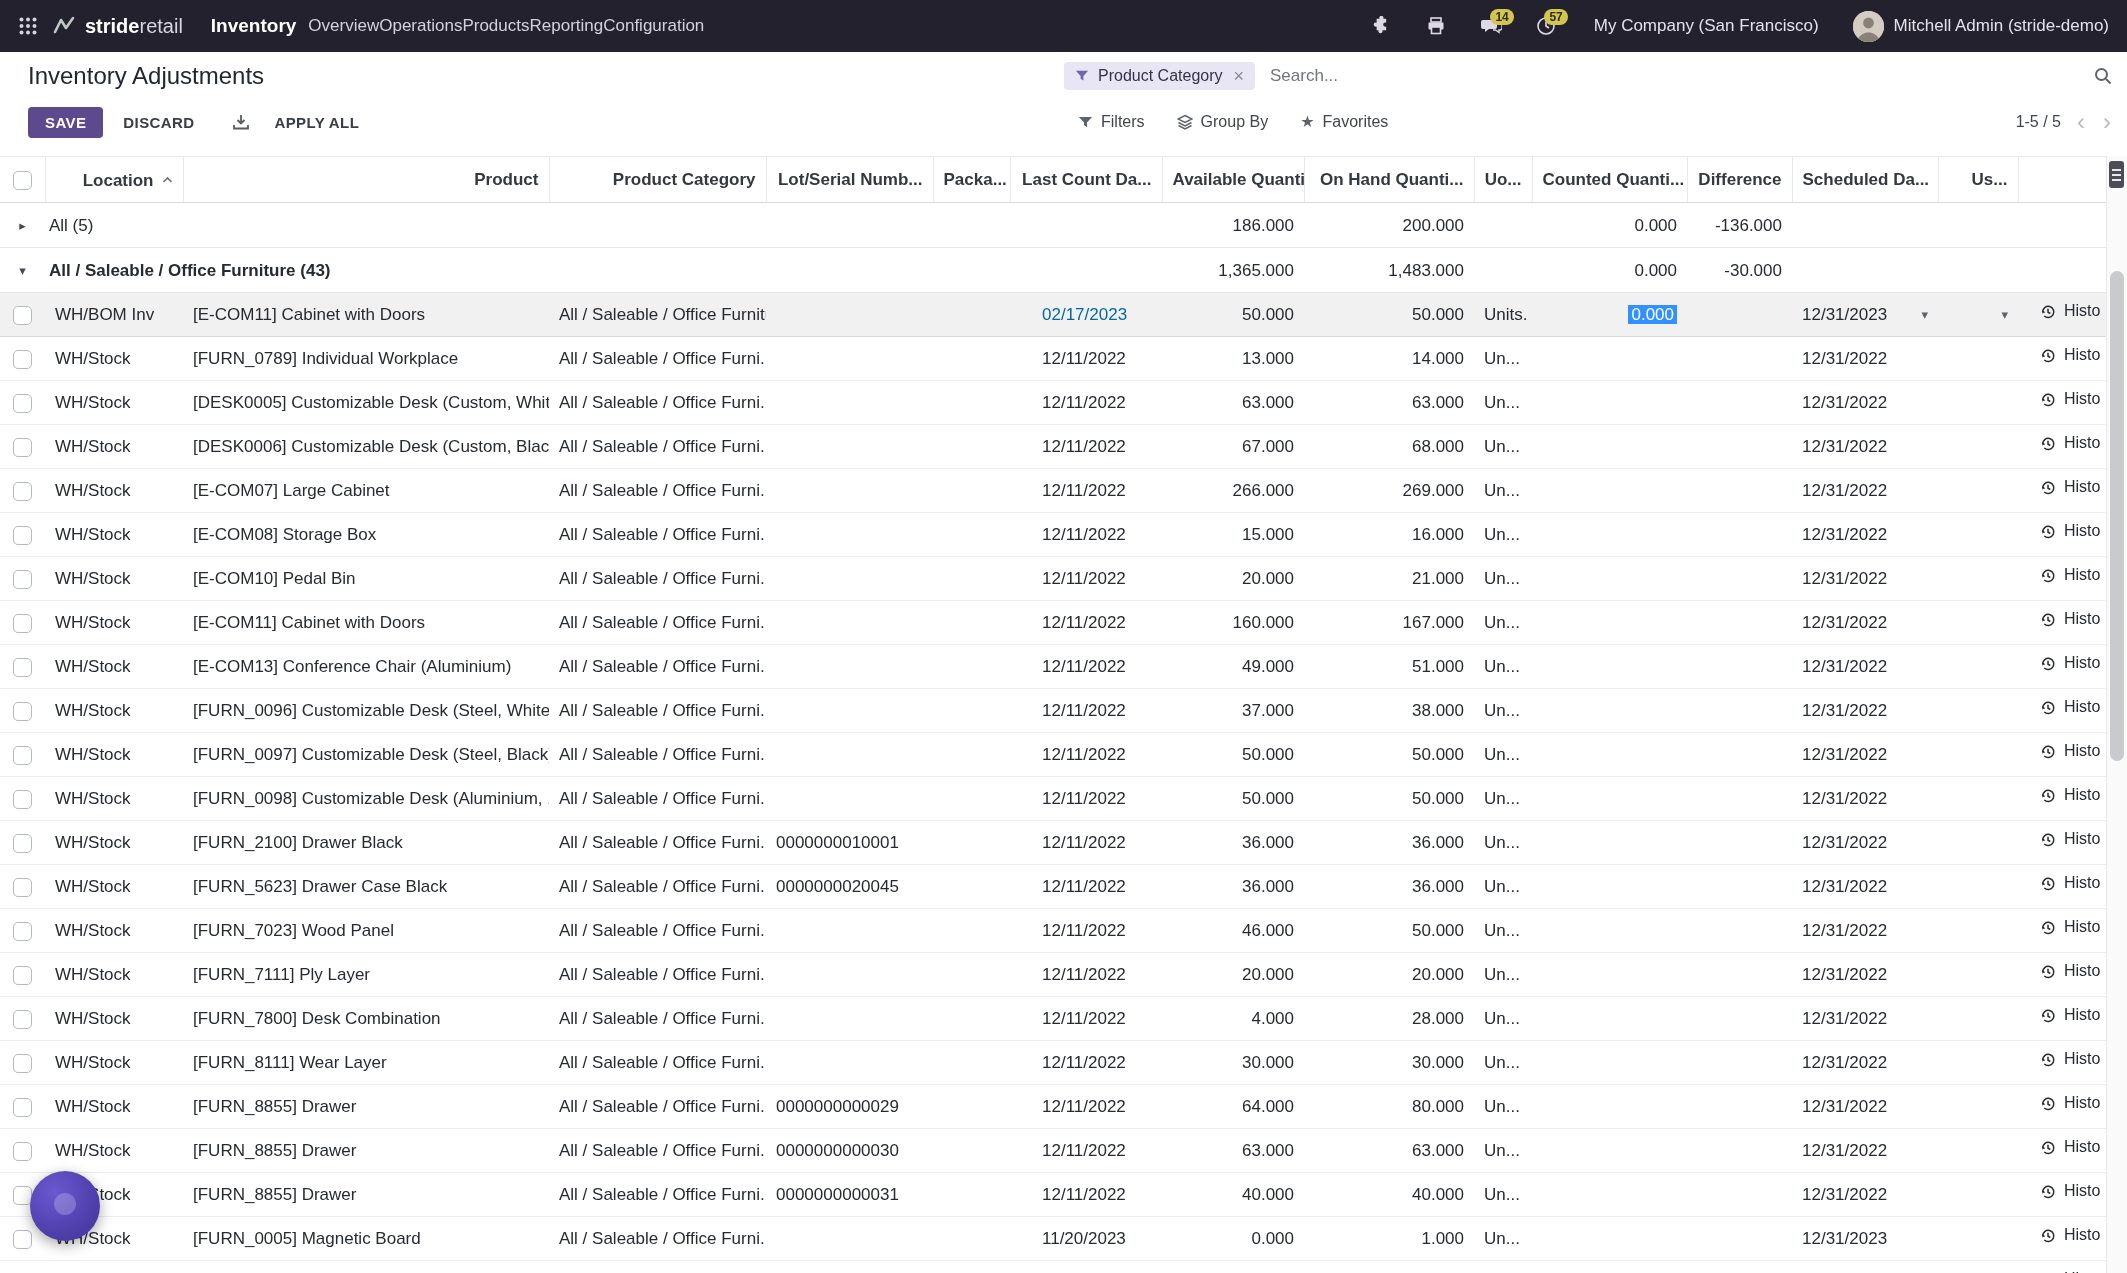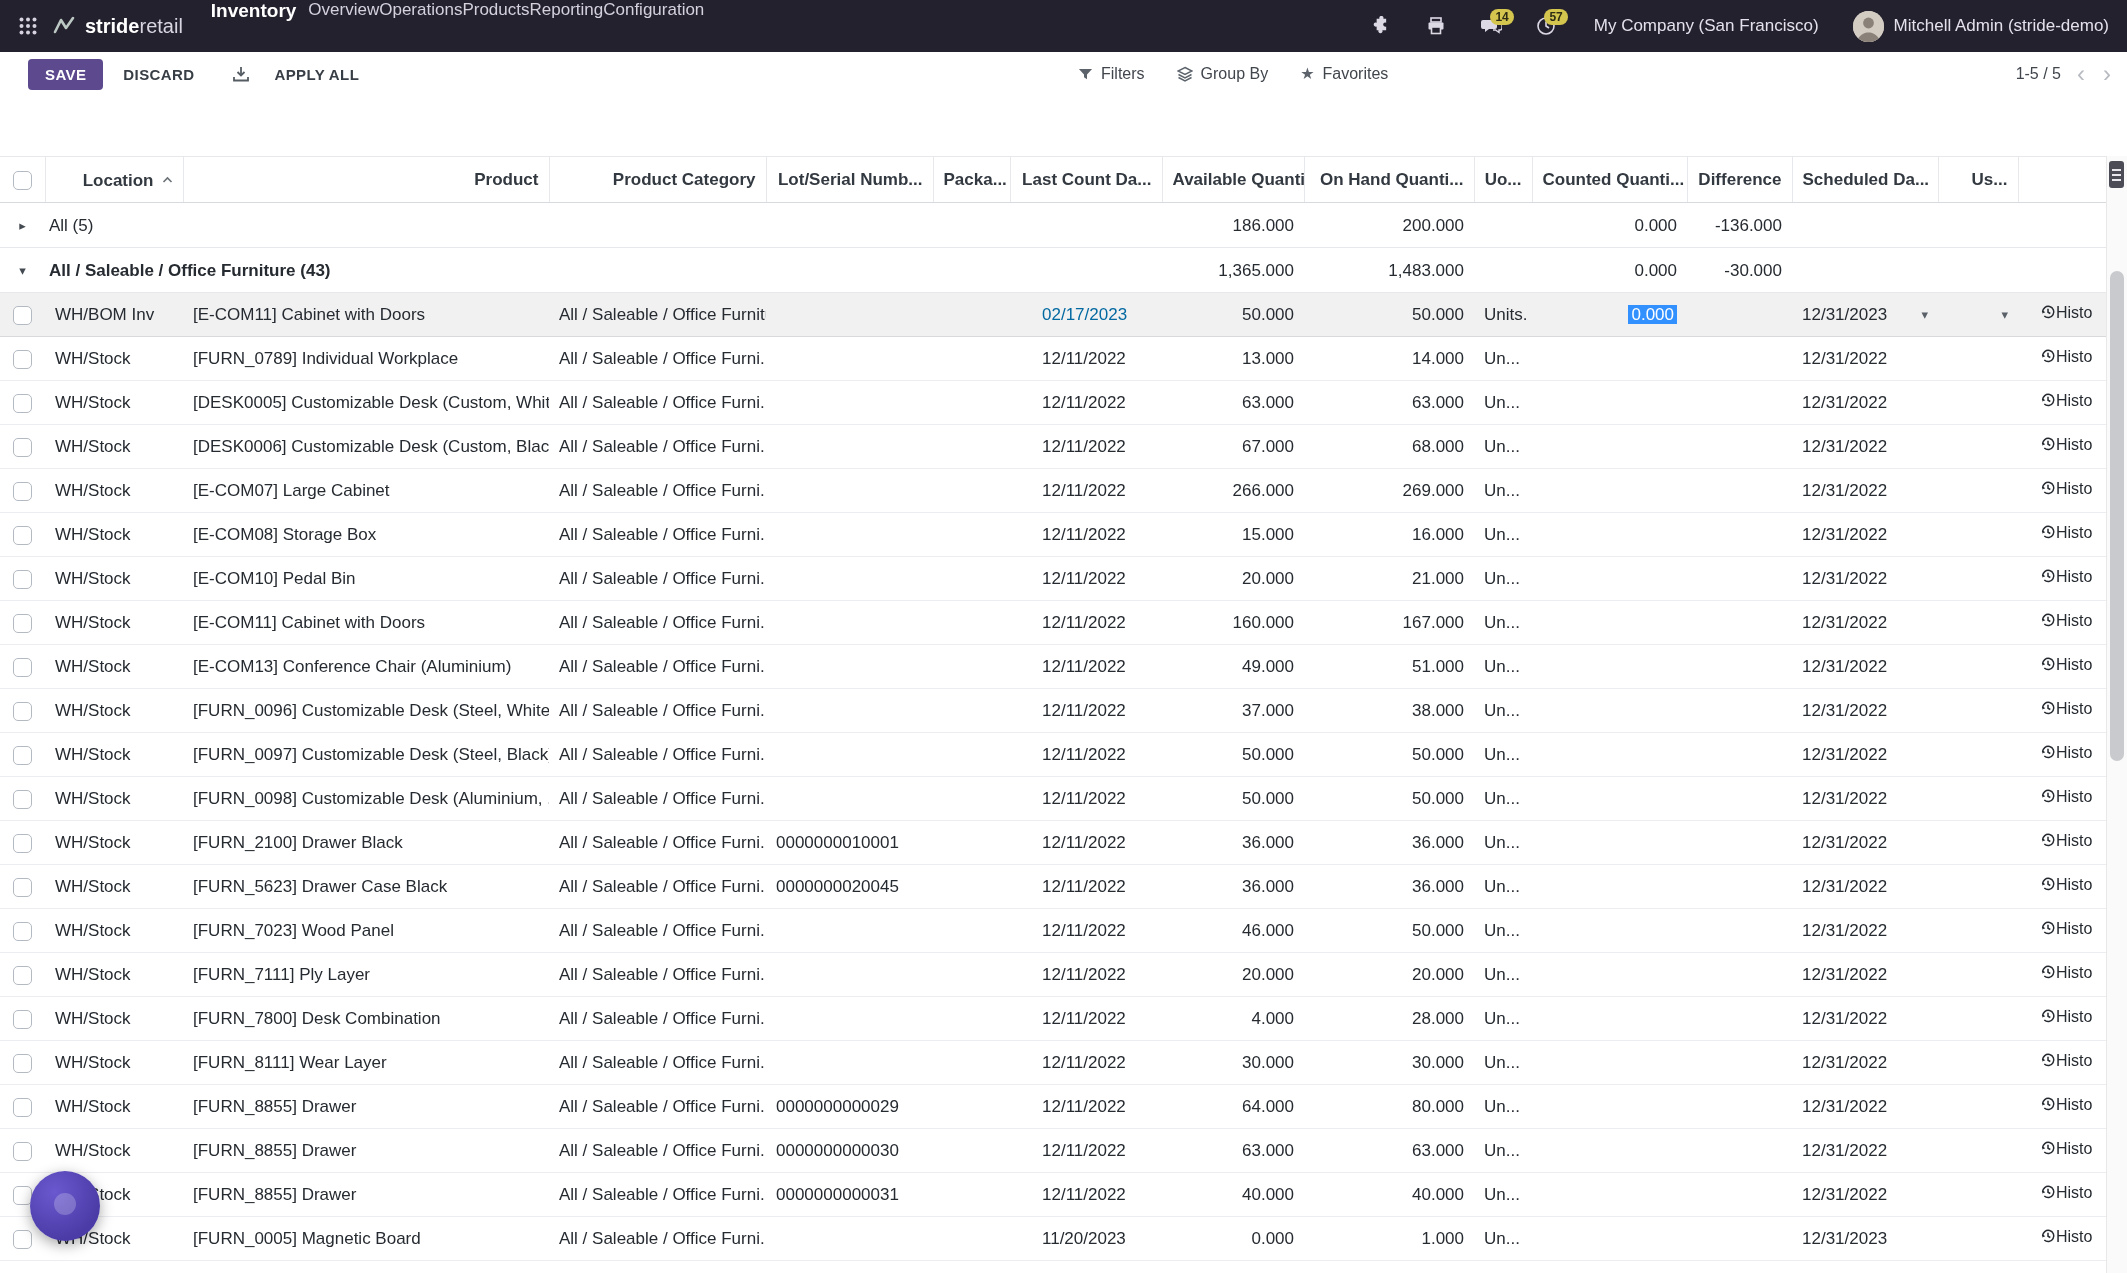--- a/index.html
+++ b/index.html
@@ -1,21 +1,21 @@
 <!DOCTYPE html>
 <html style="--navbar-bg: #24212e; --primary: #5c498e; --selection: #3390ff; --badge-bg: #d3c54d; --facet-bg: #e8e5f4; --launcher: #4a3ba6;"><head>
 <meta charset="utf-8">
 <style>
   *{box-sizing:border-box;margin:0;padding:0}
   html,body{width:2127px;height:1273px;overflow:hidden}
   body{font-family:"Liberation Sans",sans-serif;background:#fff}
   .page{position:relative;width:2127px;height:1273px;overflow:hidden;background:#fff}
 
   
-  .navbar{height:52px;background:var(--navbar-bg,#24212e);display:flex;padding:0 18px;color:#e7e5ef}
+  .navbar{height:52px;background:var(--navbar-bg,#24212e);display:flex;align-items:center;padding:0 18px;color:#e7e5ef}
   .nav-ic{background:none;border:none;cursor:pointer;display:inline-flex;align-items:center;color:#d6d3df}
   .brand{display:flex;align-items:center;gap:9px;margin-left:14px;font-size:20px;cursor:pointer}
   .b1{font-weight:700;color:#fff}
   .b2{font-weight:400;color:#d9d6e2}
   .appname{margin-left:28px;font-weight:700;font-size:19px;color:#fff;cursor:pointer}
   .menus{display:flex;margin-left:12px;font-size:17px;color:#d4d1dd}
   .menu-item{cursor:pointer;white-space:nowrap}
   .nav-right{margin-left:auto;display:flex;align-items:center;gap:34px}
   .nav-iconbtn{position:relative;background:none;border:none;cursor:pointer;color:#dcd9e5;display:inline-flex}
   .badge{position:absolute;top:-7px;right:-12px;background:var(--badge-bg,#d3c54d);color:#2e2c14;font-size:12px;font-weight:700;padding:1px 5px;border-radius:8px;line-height:14px}
@@ -55,21 +55,21 @@
   thead th.ta-r{text-align:right}
   th .sort-ic{display:inline-block;vertical-align:2px;margin-left:8px;color:#6b7177}
   tbody td{height:44px;line-height:43px;padding:0 10px;font-size:17px;color:#262b31;border-bottom:1px solid #ebedf0;white-space:nowrap;overflow:hidden;background:#fff}
   td.num{text-align:right}
   tr.editing td{background:#f1f1f2;border-bottom-color:#d9d9dc}
   .muted{color:#0369a1}
   .selection{background:var(--selection,#3390ff);color:#fff;padding:0 3px}
   td.lc span{padding-left:22px}
   td.sched .dd,td.usr .dd{float:right;color:#5a6168;font-size:13px;cursor:pointer}
   td.hist{padding-left:22px}
-  .hist-btn{display:inline-flex;align-items:flex-start;background:none;border:none;font:400 16px "Liberation Sans",sans-serif;color:#262b31;cursor:pointer;padding:0;line-height:normal}
+  .hist-btn{display:inline-flex;align-items:flex-end;gap:8px;background:none;border:none;font:400 16px "Liberation Sans",sans-serif;color:#262b31;cursor:pointer;padding:0;line-height:normal}
   .hist-ic{width:16px;height:16px;flex:none}
   .caret-cell{text-align:center;padding:0}
   .tri{font-size:13px;color:#444a51;cursor:pointer}
   td.group-label{padding-left:4px}
   .group-row.bold td.group-label{font-weight:700}
   .group-row td{border-bottom:1px solid #e6e8eb}
   .cb-cell{text-align:center;padding:0}
   .checkbox{display:inline-block;width:19px;height:19px;border:1px solid #b4bac1;border-radius:5px;background:#fff;vertical-align:middle;cursor:pointer}
 
   
@@ -149,20 +149,41 @@
               <rect width="31" height="31" fill="#d3ccc3"></rect>
               <circle cx="15.5" cy="12" r="5.4" fill="#8a8178"></circle>
               <path d="M4 31c1.5-7 7-9.5 11.5-9.5S25.5 24 27 31z" fill="#8a8178"></path>
             </svg>
         </span>
         <span class="username">Mitchell Admin (stride-demo)</span>
       </div>
     </div>
   </header>
 
+  <div class="cp-row1">
+    <h1 class="page-title">Inventory Adjustments</h1>
+    <div class="search-area">
+      <div class="facet">
+        <span class="facet-ic">
+          <svg width="14" height="14" viewBox="0 0 16 16" fill="currentColor">
+              <path d="M1 2h14l-5.4 6v5l-3.2-2V8z"></path>
+            </svg>
+        </span>
+        <span class="facet-label">Product Category</span>
+        <span class="facet-x">×</span>
+      </div>
+      <span class="search-ph">Search...</span>
+      <span class="search-mag">
+        <svg width="20" height="20" viewBox="0 0 20 20" fill="none" stroke="currentColor" stroke-width="2">
+            <circle cx="8.5" cy="8.5" r="5.5"></circle>
+            <path d="M13 13l4.5 4.5"></path>
+          </svg>
+      </span>
+    </div>
+  </div>
 
   <div class="cp-row2">
     <button class="btn-primary">SAVE</button>
     <button class="btn-plain">DISCARD</button>
     <button class="icon-btn exp">
       <svg width="18" height="18" viewBox="0 0 18 18" fill="none" stroke="currentColor" stroke-width="1.8">
           <path d="M9 2v8"></path>
           <path d="M5.5 7 9 10.5 12.5 7"></path>
           <path d="M2 12v3.5h14V12"></path>
         </svg>

